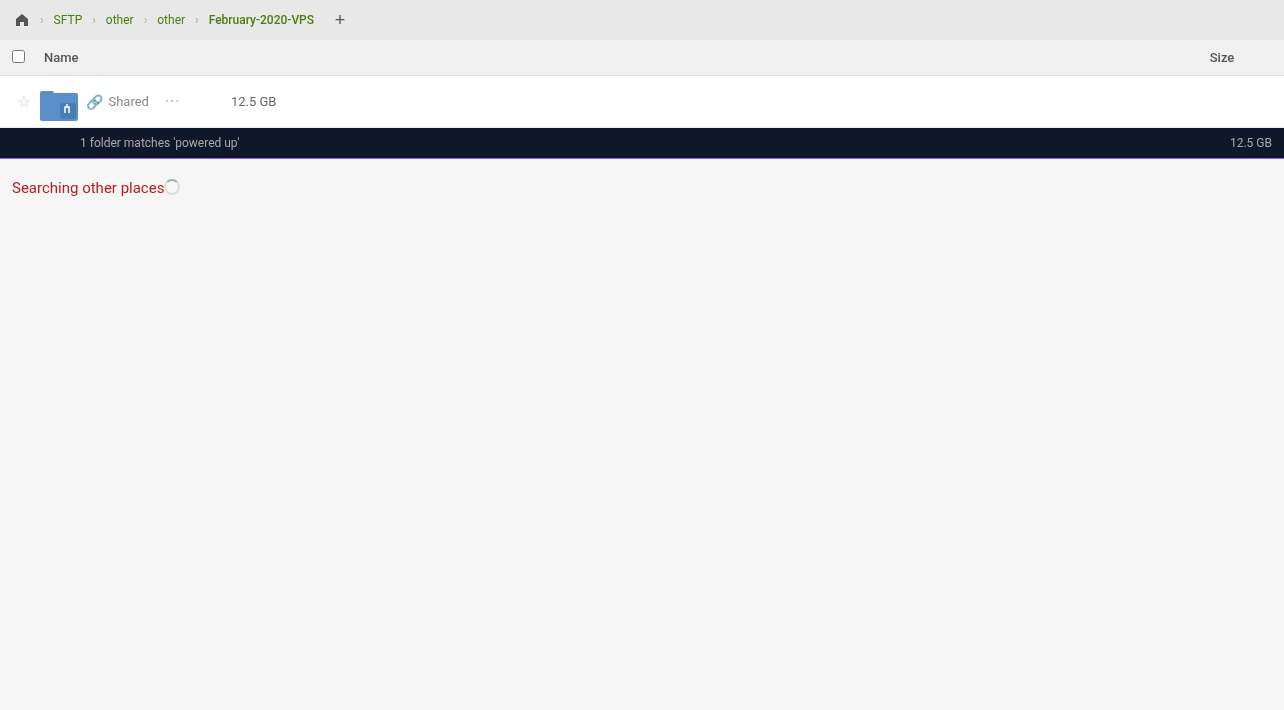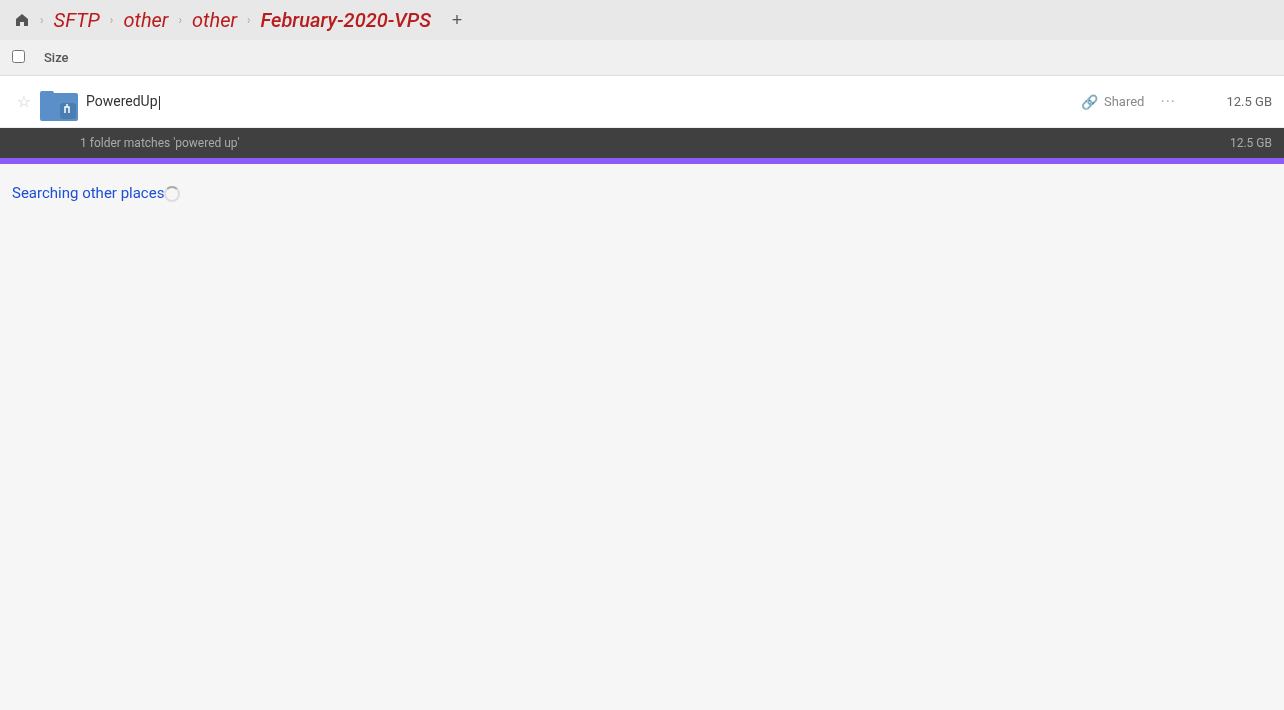--- a/index.html
+++ b/index.html
@@ -37,26 +37,25 @@
       color: #555;
     }
 
     .breadcrumb-sep {
       color: #aaa;
       font-size: 12px;
       margin: 0 2px;
     }
 
     .breadcrumb-item {
-      color: #b91c1c;
-      font-size: 20px;
+      color: #4d7c0f;
+      font-size: 12px;
       cursor: pointer;
       padding: 2px 4px;
       border-radius: 3px;
-      font-style: italic;
     }
 
     .breadcrumb-item.active {
       font-weight: 500;
     }
 
     .add-button {
       width: 28px;
       height: 28px;
       border-radius: 50%;
@@ -87,21 +86,21 @@
 
     .col-name {
       flex: 1;
       font-size: 13px;
       color: #555;
       font-weight: 500;
     }
 
     .col-size {
       width: 100px;
-      text-align: left;
+      text-align: center;
       font-size: 13px;
       color: #555;
       font-weight: 500;
     }
 
     .file-row {
       display: flex;
       align-items: center;
       height: 52px;
       background: #fff;
@@ -157,37 +156,37 @@
       width: 80px;
       text-align: right;
       font-size: 13px;
       color: #666;
     }
 
     .match-info {
       padding: 8px 12px 8px 80px;
       font-size: 12px;
       color: #aaa;
-      background: #404040;
-      border-bottom: 6px solid #8b5cf6;
+      background: #0f172a;
+      border-bottom: 1px solid #8b5cf6;
       display: flex;
       justify-content: space-between;
     }
 
     .match-size {
       color: #aaa;
       font-size: 12px;
     }
 
     .section-header {
       padding: 20px 12px 10px 12px;
       font-size: 15px;
-      color: #1d4ed8;
-      display: flex;
-      align-items: flex-end;
+      color: #b91c1c;
+      display: flex;
+      align-items: flex-start;
       gap: 0;
       background: #f6f6f6;
     }
 
     .spinner {
       width: 16px;
       height: 16px;
       border: 2px solid #ddd;
       border-top-color: #aaa;
       border-radius: 50%;
@@ -230,42 +229,40 @@
   <span class="breadcrumb-item">other</span>
   <span class="breadcrumb-sep">›</span>
   <span class="breadcrumb-item active">February-2020-VPS</span>
   <button class="add-button">+</button>
 </div>
 
 <div class="column-header">
   <div class="col-checkbox">
     <input type="checkbox" style="cursor: pointer;">
   </div>
+  <div class="col-name">Name</div>
   <div class="col-size">Size</div>
 </div>
 
 <div class="file-row">
   <div class="row-star">
     <span style="color:#ccc; font-size:16px;">☆</span>
   </div>
   <div class="row-icon">
     <div style="position:relative; width:36px; height:30px;">
       
       <svg width="38" height="34" viewBox="0 0 38 34" fill="none">
         <rect x="0" y="6" width="38" height="28" rx="2" fill="#5b8fc9"></rect>
         <rect x="0" y="4" width="14" height="8" rx="2" fill="#5b8fc9"></rect>
 
         <rect x="20" y="16" width="16" height="16" rx="3" fill="#4a7db0"></rect>
         <path d="M25 26 L25 20 L29 20 L29 26 M27 20 L27 17" stroke="white" stroke-width="1.5" fill="none"></path>
       </svg>
     </div>
   </div>
-  <div class="row-name">
-    <span>PoweredUp</span><span class="cursor-blink"></span>
-  </div>
   <div class="row-shared">
     <span class="link-icon">🔗</span>
     <span>Shared</span>
   </div>
   <div class="row-more">
     <span style="letter-spacing:1px; font-size:16px; color:#aaa;">···</span>
   </div>
   <div class="row-size">12.5 GB</div>
 </div>
 

